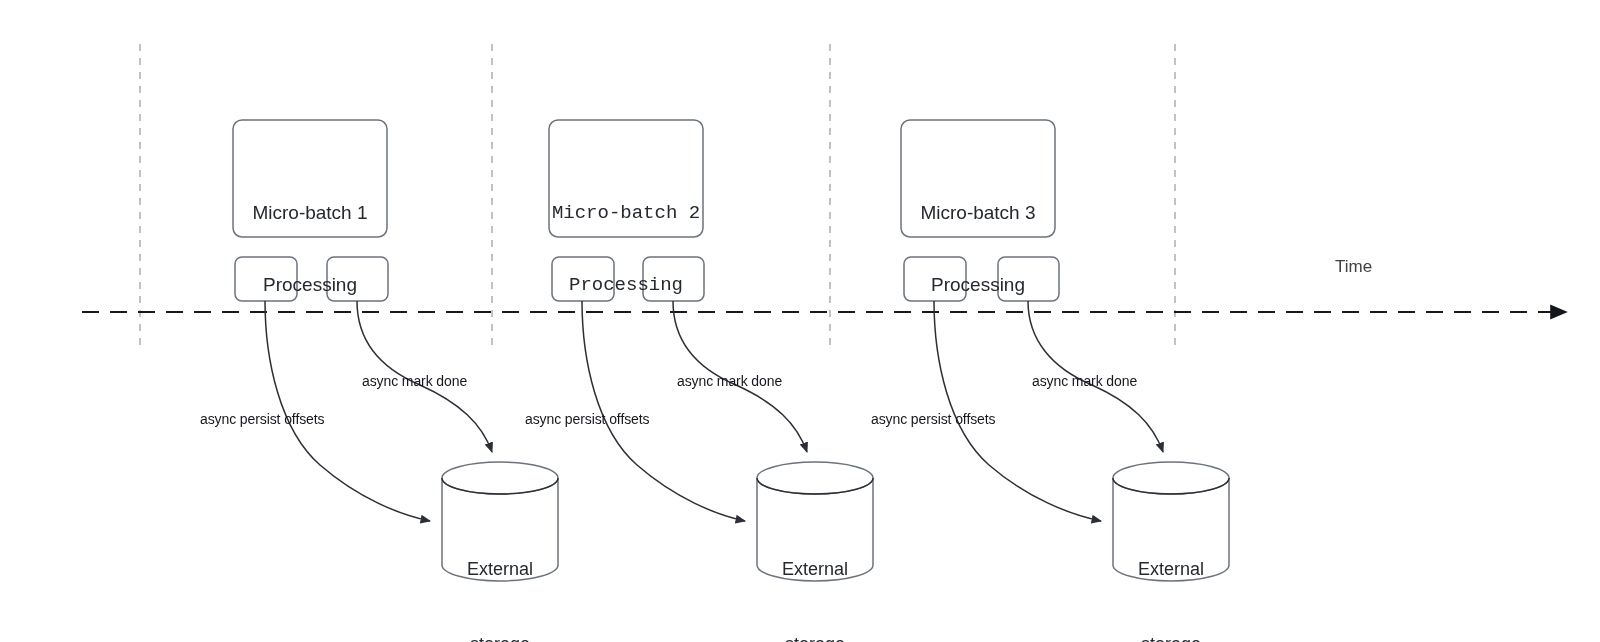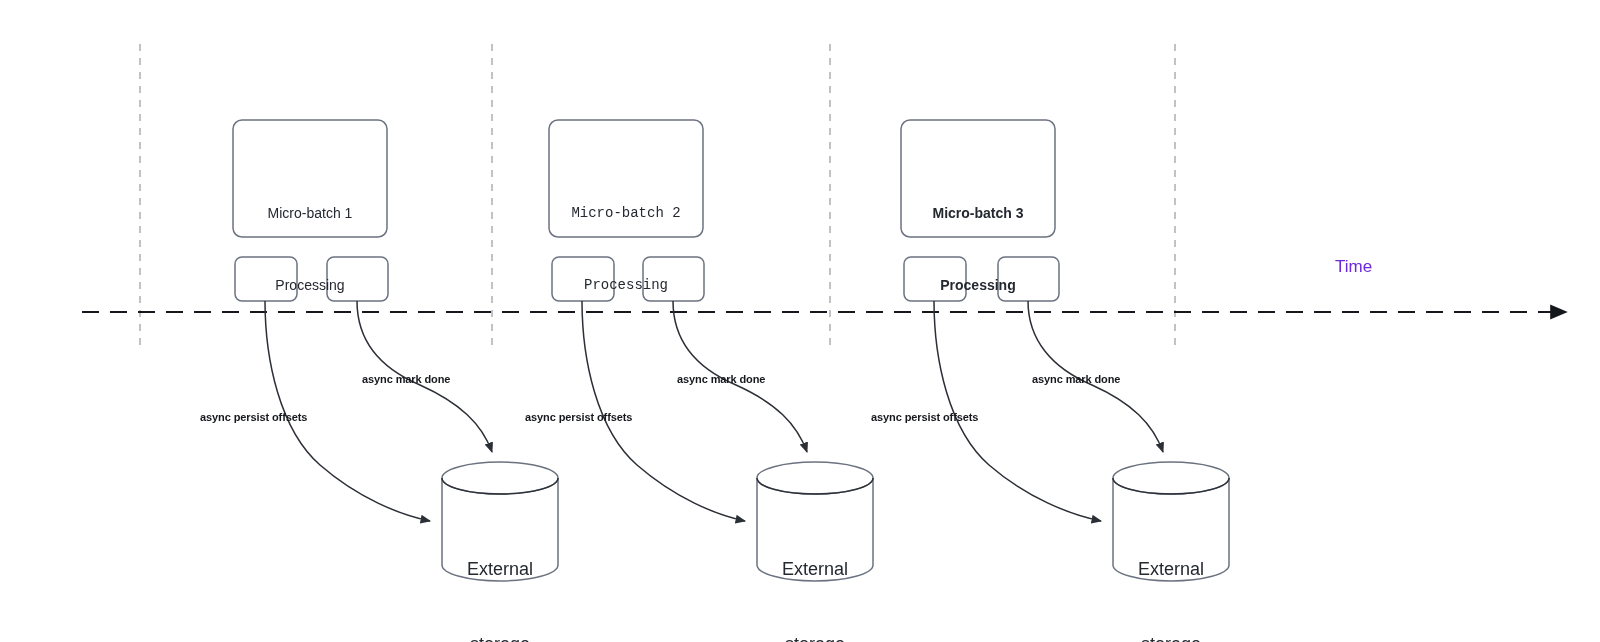--- a/index.html
+++ b/index.html
@@ -26,40 +26,40 @@
     width: 1600px;
     height: 642px;
     display: block;
   }
   .lbl {
     position: absolute;
     white-space: pre;
     color: #1f232b;
   }
   .batch-label {
-    font-size: 14px;
+    font-size: 19px;
     line-height: 24px;
     text-align: center;
     color: #24282f;
   }
   .store-label {
     font-size: 18px;
     line-height: 25px;
     text-align: center;
     color: #24282f;
   }
   .edge-label {
-    font-size: 11px;
-    font-weight: bold;
+    font-size: 14px;
+    font-weight: normal;
     color: #16181d;
     letter-spacing: -0.1px;
   }
   .time-label {
     font-size: 17px;
-    color: #6d28d9;
+    color: #404040;
   }
 </style>
 </head>
 <body>
 
 <div id="diagram-root">
 
   <svg id="diagram-svg" viewBox="0 0 1600 642" xmlns="http://www.w3.org/2000/svg">
     <defs>
       <marker id="arrowEdge" viewBox="0 0 10 10" refX="9" refY="5" markerWidth="7" markerHeight="7" orient="auto-start-reverse">
@@ -142,21 +142,21 @@
     <div>Micro-batch 2</div>
     <div>Processing</div>
   </div>
   <div class="lbl edge-label" style="left:525px; top:411px;">async persist offsets</div>
   <div class="lbl edge-label" style="left:677px; top:373px;">async mark done</div>
   <div class="lbl store-label" style="left:757px; top:507px; width:116px;">
     <div>External</div>
     <div>storage</div>
   </div>
 
-  <div class="lbl batch-label" style="left:901px; top:153px; width:154px;font-weight:bold;">
+  <div class="lbl batch-label" style="left:901px; top:153px; width:154px;">
     <div>Micro-batch 3</div>
     <div>Processing</div>
   </div>
   <div class="lbl edge-label" style="left:871px; top:411px;">async persist offsets</div>
   <div class="lbl edge-label" style="left:1032px; top:373px;">async mark done</div>
   <div class="lbl store-label" style="left:1113px; top:507px; width:116px;">
     <div>External</div>
     <div>storage</div>
   </div>
 

